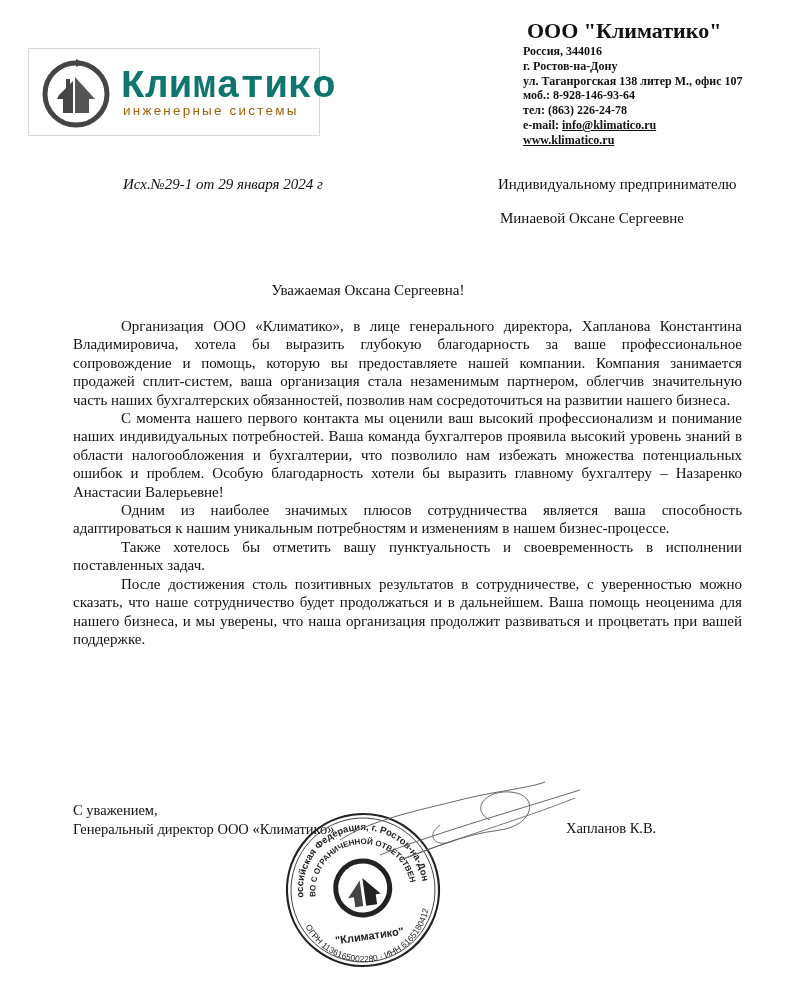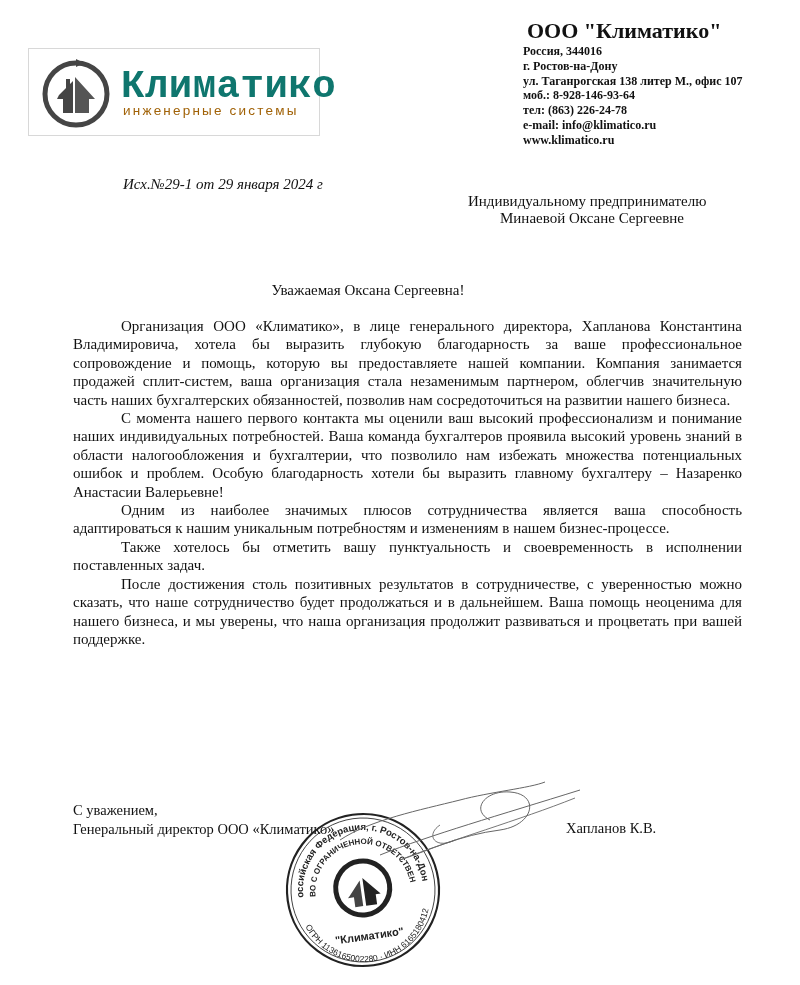--- a/index.html
+++ b/index.html
@@ -9,25 +9,25 @@
   
   .logo-box { left:28px; top:48px; width:292px; height:88px; border:1px solid #d8d8d8; background:#fff; box-sizing:border-box; }
   .logo-mark { position:absolute; left:10px; top:6px; width:74px; height:74px; }
   .logo-title { position:absolute; left:92px; top:16px; font-family:Liberation Mono, monospace; font-weight:bold; font-size:39px; color:#0f766e; letter-spacing:0.5px; }
   .logo-sub { position:absolute; left:94px; top:54px; font-family:"Liberation Sans", sans-serif; font-size:13.5px; color:#a16207; letter-spacing:2.2px; }
 
   
   .company { left:523px; top:18px; }
   .company-name { font-weight:bold; font-size:22px; line-height:26px; margin-left:4px; }
   .company-line { font-weight:bold; font-size:12px; line-height:14.8px; white-space:nowrap; }
-  .company-line a, .link { color:#111; }
+  .company-line a, .link { color:#111; text-decoration:underline; }
 
   
   .outref { left:123px; top:176px; font-style:italic; font-size:15px; }
-  .recipient1 { left:468px; top:176px; font-size:15px;margin-top:17px; }
+  .recipient1 { left:498px; top:176px; font-size:15px; }
   .recipient2 { left:500px; top:210px; font-size:15px; }
 
   .salutation { left:0; width:736px; text-align:center; top:282px; font-size:15px; }
 
   .body { left:73px; top:317px; width:669px; font-size:15px; line-height:18.4px; text-align:justify; }
   .body p { margin:0; }
   .body p.ind { text-indent:48px; }
 
   .closing { left:73px; top:801px; font-size:14.5px; line-height:18.5px; }
   .signer { left:566px; top:820px; font-size:14.5px; }

